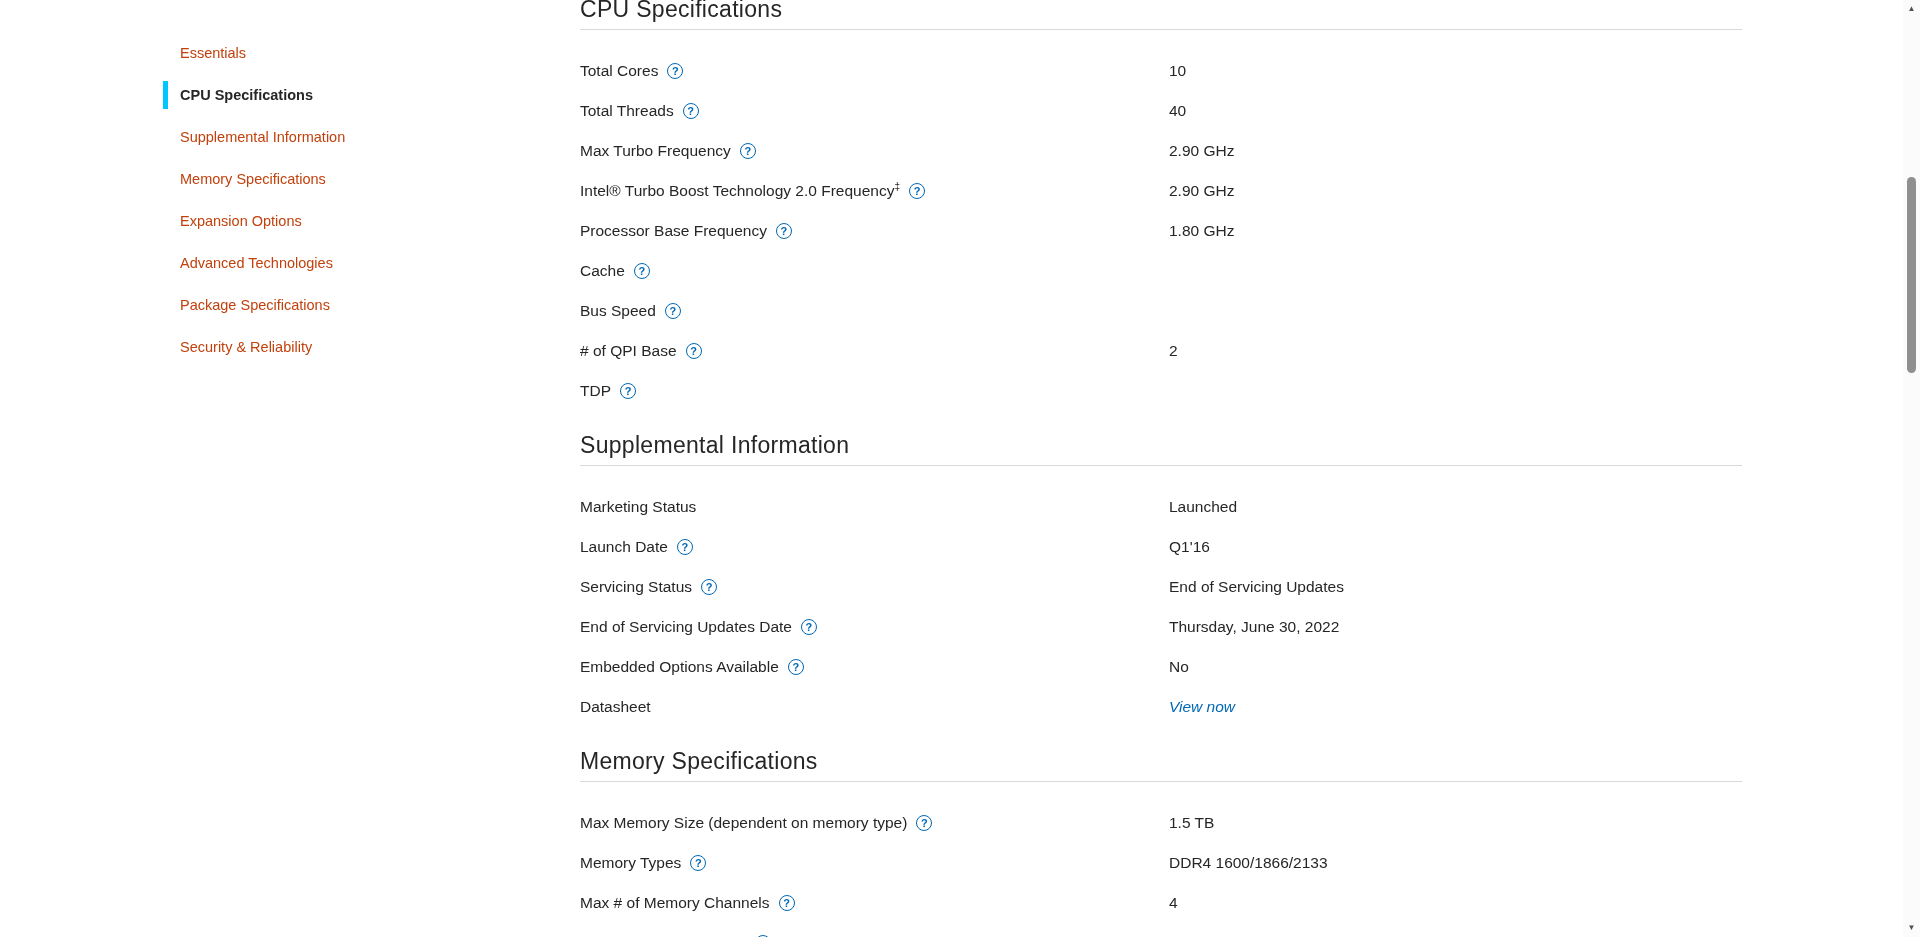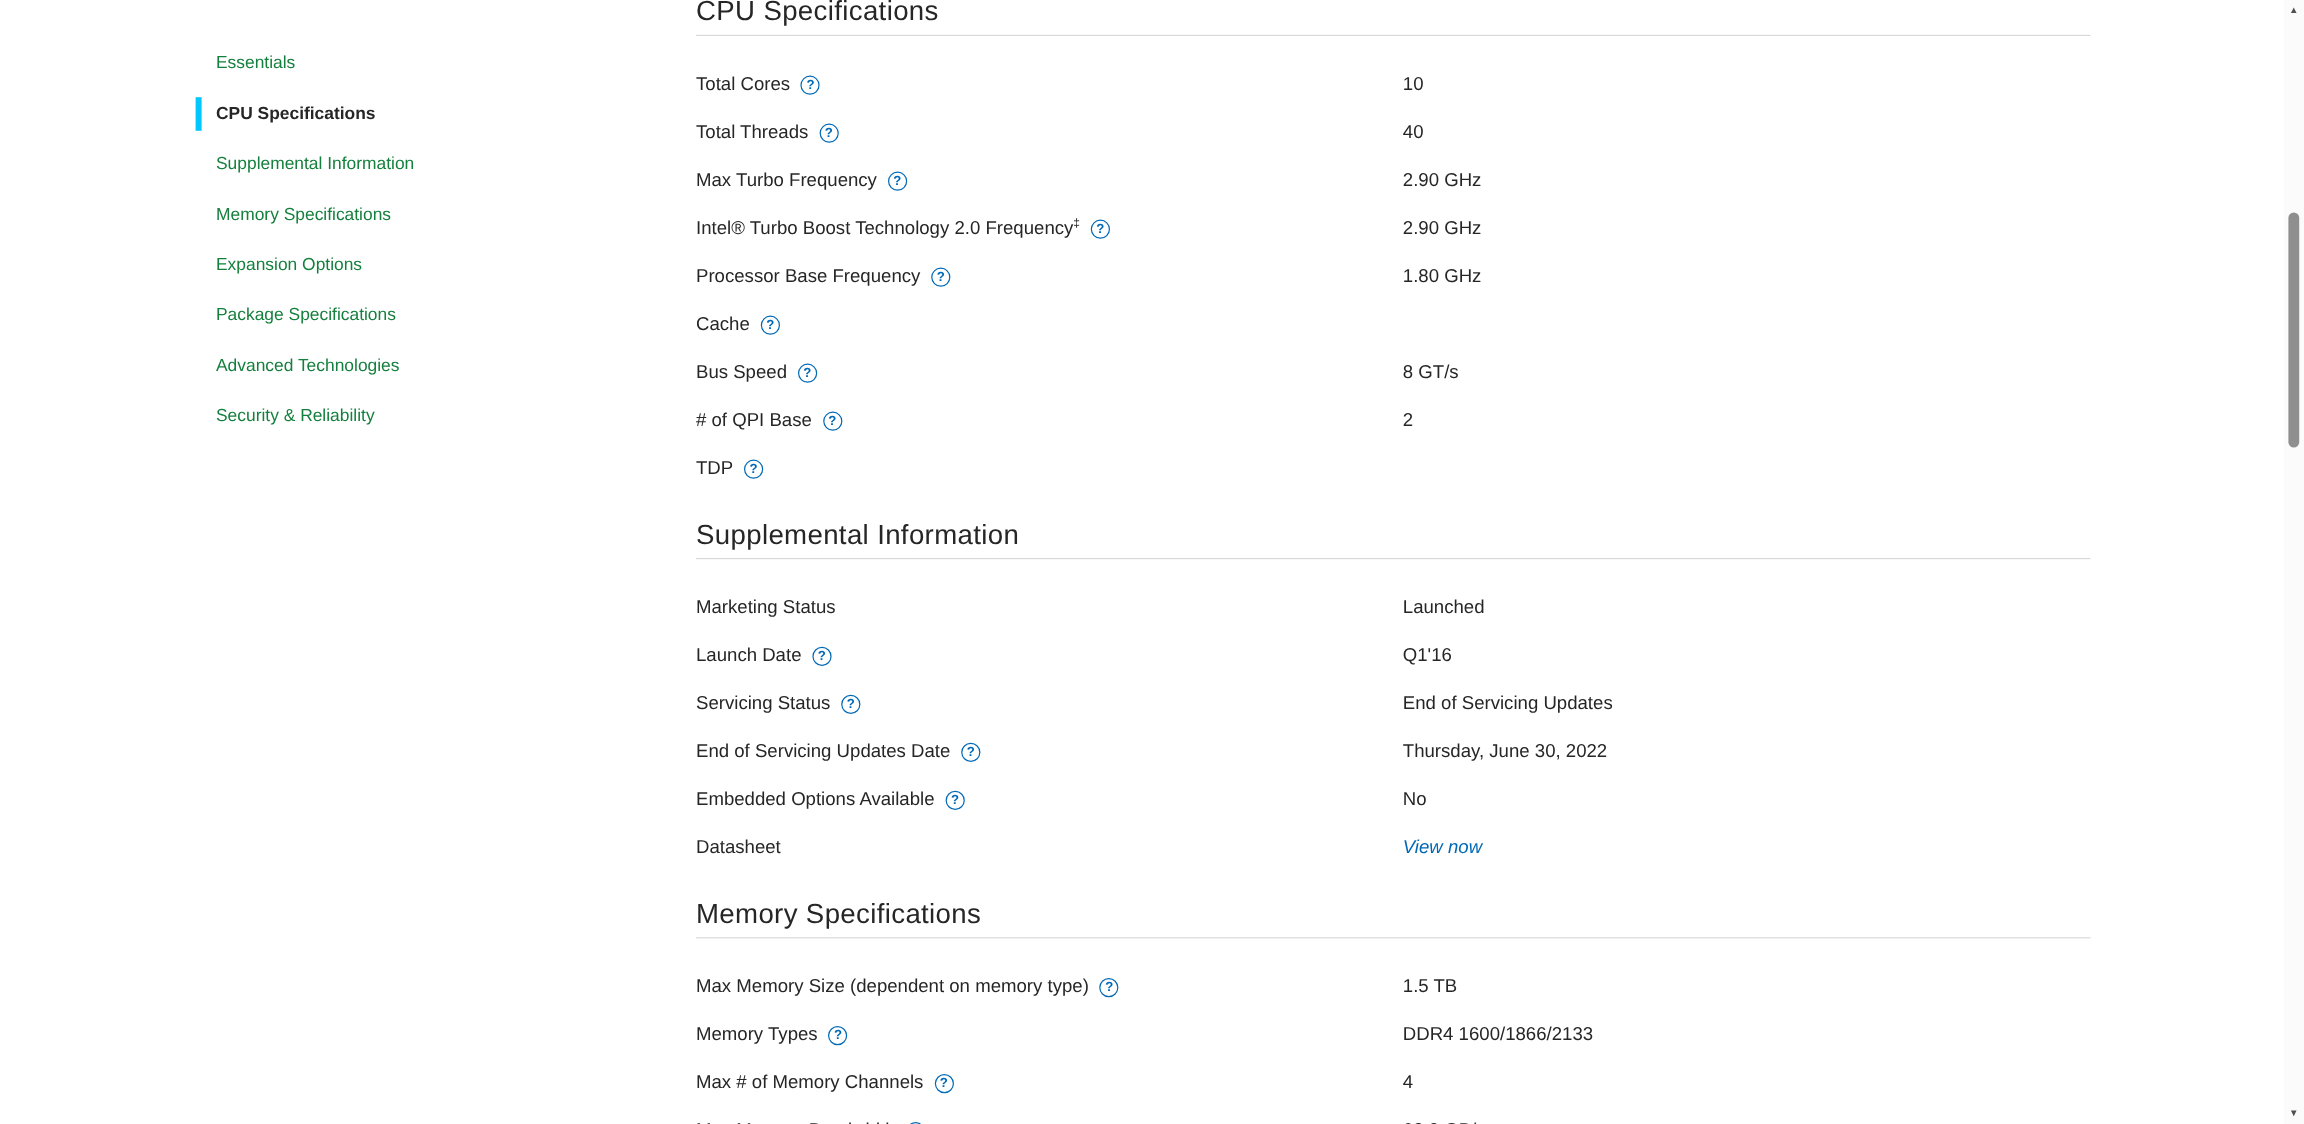--- a/index.html
+++ b/index.html
@@ -13,21 +13,21 @@
   }
   .page { position: relative; width: 1920px; height: 937px; }
 
   
   .sidebar { position: absolute; left: 180px; top: 32px; width: 280px; }
   .nav-item {
     position: relative;
     display: flex; align-items: center;
     height: 42px;
     font-size: 14.5px;
-    color: #15803d;
+    color: #c2410c;
     text-decoration: none;
     cursor: pointer;
     white-space: nowrap;
   }
   .nav-item.active { color: #262626; font-weight: 700; }
   .active-bar {
     position: absolute; left: -17px; top: 7px;
     width: 5px; height: 28px;
     background: #00c7fd;
   }
@@ -100,22 +100,22 @@
 
   <nav class="sidebar">
     <a class="nav-item">Essentials</a>
     <a class="nav-item active">
       <span class="active-bar"></span>
       <span>CPU Specifications</span>
     </a>
     <a class="nav-item">Supplemental Information</a>
     <a class="nav-item">Memory Specifications</a>
     <a class="nav-item">Expansion Options</a>
+    <a class="nav-item">Advanced Technologies</a>
     <a class="nav-item">Package Specifications</a>
-    <a class="nav-item">Advanced Technologies</a>
     <a class="nav-item">Security &amp; Reliability</a>
   </nav>
 
   <main class="content">
 
     <section class="spec-section">
       <h2 class="section-title">CPU Specifications</h2>
       <div class="rows">
         <div class="spec-row">
           <div class="spec-label-cell">
@@ -156,21 +156,20 @@
           <div class="spec-label-cell">
             <span class="spec-label">Cache</span>
             <span class="help-icon">?</span>
           </div>
         </div>
         <div class="spec-row">
           <div class="spec-label-cell">
             <span class="spec-label">Bus Speed</span>
             <span class="help-icon">?</span>
           </div>
-          <div class="spec-value">8 GT/s</div>
         </div>
         <div class="spec-row">
           <div class="spec-label-cell">
             <span class="spec-label"># of QPI Base</span>
             <span class="help-icon">?</span>
           </div>
           <div class="spec-value">2</div>
         </div>
         <div class="spec-row">
           <div class="spec-label-cell">

